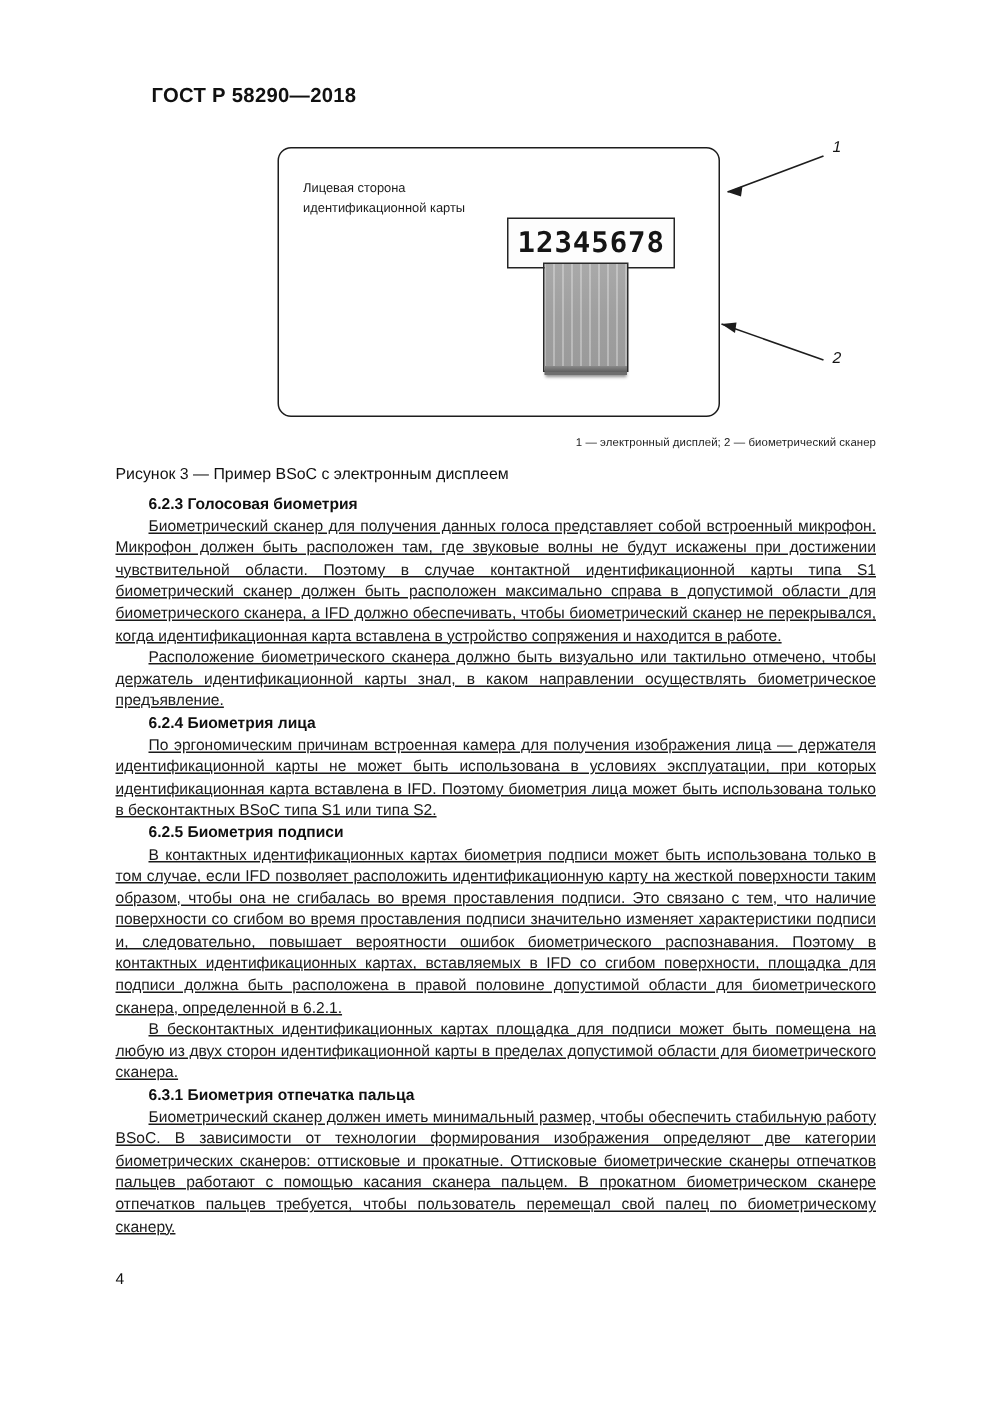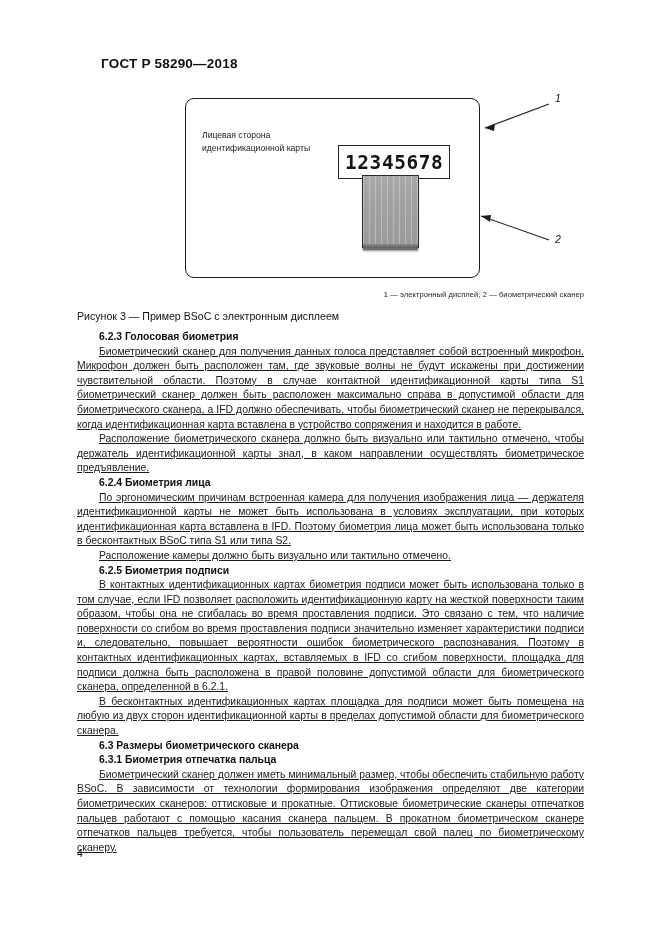--- a/index.html
+++ b/index.html
@@ -59,21 +59,20 @@
     box-sizing: border-box;
   }
   .card-label {
     position: absolute;
     left: 16px;
     top: 20px;
     font-size: 8.6px;
     line-height: 13px;
     color: #1b1b1b;
     width: 140px;
-    margin-top: 10px;
   }
   .lcd {
     position: absolute;
     left: 152px;
     top: 14px;
     width: 112px;
     height: 34px;
     border: 1.3px solid #242424;
     background: #fdfdfd;
     box-sizing: border-box;
@@ -218,27 +217,25 @@
   </div>
 
   <div class="body">
 
     <h3 class="sec">6.2.3 Голосовая биометрия</h3>
     <p class="para">Биометрический сканер для получения данных голоса представляет собой встроенный микрофон. Микрофон должен быть расположен там, где звуковые волны не будут искажены при достижении чувствительной области. Поэтому в случае контактной идентификационной карты типа S1 биометрический сканер должен быть расположен максимально справа в допустимой области для биометрического сканера, а IFD должно обеспечивать, чтобы биометрический сканер не перекрывался, когда идентификационная карта вставлена в устройство сопряжения и находится в работе.</p>
     <p class="para">Расположение биометрического сканера должно быть визуально или тактильно отмечено, чтобы держатель идентификационной карты знал, в каком направлении осуществлять биометрическое предъявление.</p>
 
     <h3 class="sec">6.2.4 Биометрия лица</h3>
     <p class="para">По эргономическим причинам встроенная камера для получения изображения лица — держателя идентификационной карты не может быть использована в условиях эксплуатации, при которых идентификационная карта вставлена в IFD. Поэтому биометрия лица может быть использована только в бесконтактных BSoC типа S1 или типа S2.</p>
-    <p class="para">Расположение камеры должно быть визуально или тактильно отмечено.</p>
 
     <h3 class="sec">6.2.5 Биометрия подписи</h3>
     <p class="para">В контактных идентификационных картах биометрия подписи может быть использована только в том случае, если IFD позволяет расположить идентификационную карту на жесткой поверхности таким образом, чтобы она не сгибалась во время проставления подписи. Это связано с тем, что наличие поверхности со сгибом во время проставления подписи значительно изменяет характеристики подписи и, следовательно, повышает вероятности ошибок биометрического распознавания. Поэтому в контактных идентификационных картах, вставляемых в IFD со сгибом поверхности, площадка для подписи должна быть расположена в правой половине допустимой области для биометрического сканера, определенной в 6.2.1.</p>
     <p class="para">В бесконтактных идентификационных картах площадка для подписи может быть помещена на любую из двух сторон идентификационной карты в пределах допустимой области для биометрического сканера.</p>
 
-    <h3 class="sec">6.3 Размеры биометрического сканера</h3>
     <h3 class="sec">6.3.1 Биометрия отпечатка пальца</h3>
     <p class="para">Биометрический сканер должен иметь минимальный размер, чтобы обеспечить стабильную работу BSoC. В зависимости от технологии формирования изображения определяют две категории биометрических сканеров: оттисковые и прокатные. Оттисковые биометрические сканеры отпечатков пальцев работают с помощью касания сканера пальцем. В прокатном биометрическом сканере отпечатков пальцев требуется, чтобы пользователь перемещал свой палец по биометрическому сканеру.</p>
 
   </div>
 
   <div class="folio">4</div>
 
 </div>
 
 </body></html>

